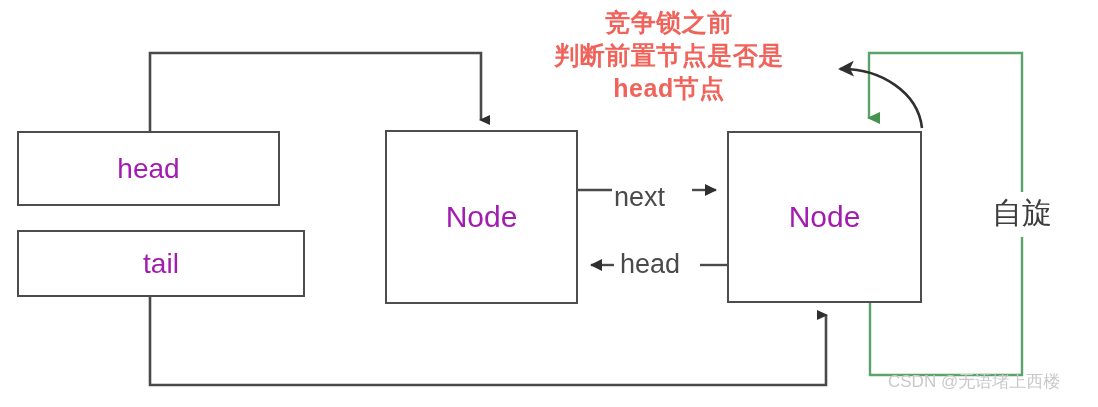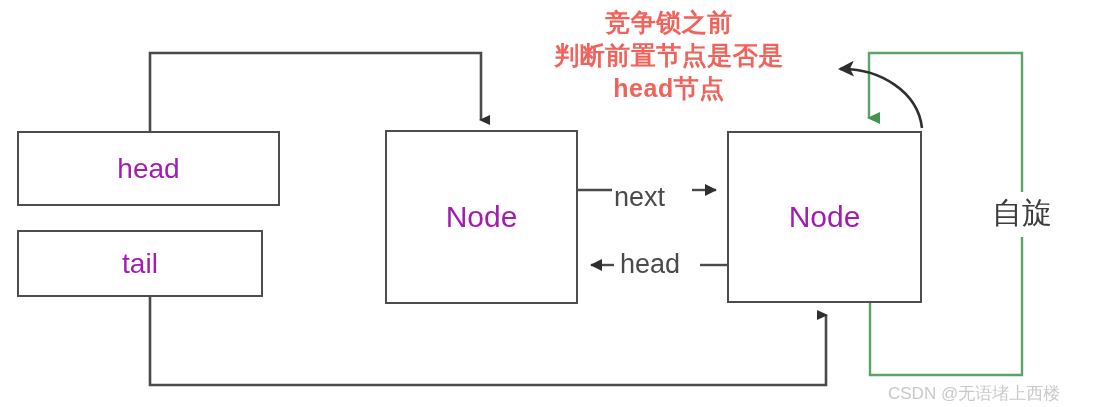--- a/index.html
+++ b/index.html
@@ -39,21 +39,21 @@
   #box-head {
     left: 17px;
     top: 131px;
     width: 263px;
     height: 75px;
     font-size: 28px;
   }
   #box-tail {
     left: 17px;
     top: 230px;
-    width: 246px;
+    width: 288px;
     height: 67px;
     font-size: 28px;
   }
   #box-node-prev {
     left: 385px;
     top: 130px;
     width: 193px;
     height: 174px;
     font-size: 30px;
   }
@@ -103,21 +103,21 @@
     text-align: center;
     color: #3d3d3d;
     font-size: 30px;
     line-height: 1.1;
     background: #ffffff;
     padding: 4px 0;
   }
   #watermark {
     position: absolute;
     left: 888px;
-    top: 385px;
+    top: 373px;
     color: #c9c9c9;
     font-size: 17px;
     line-height: 1;
     white-space: nowrap;
     text-align: center;
   }
 </style>
 </head>
 <body>
 

